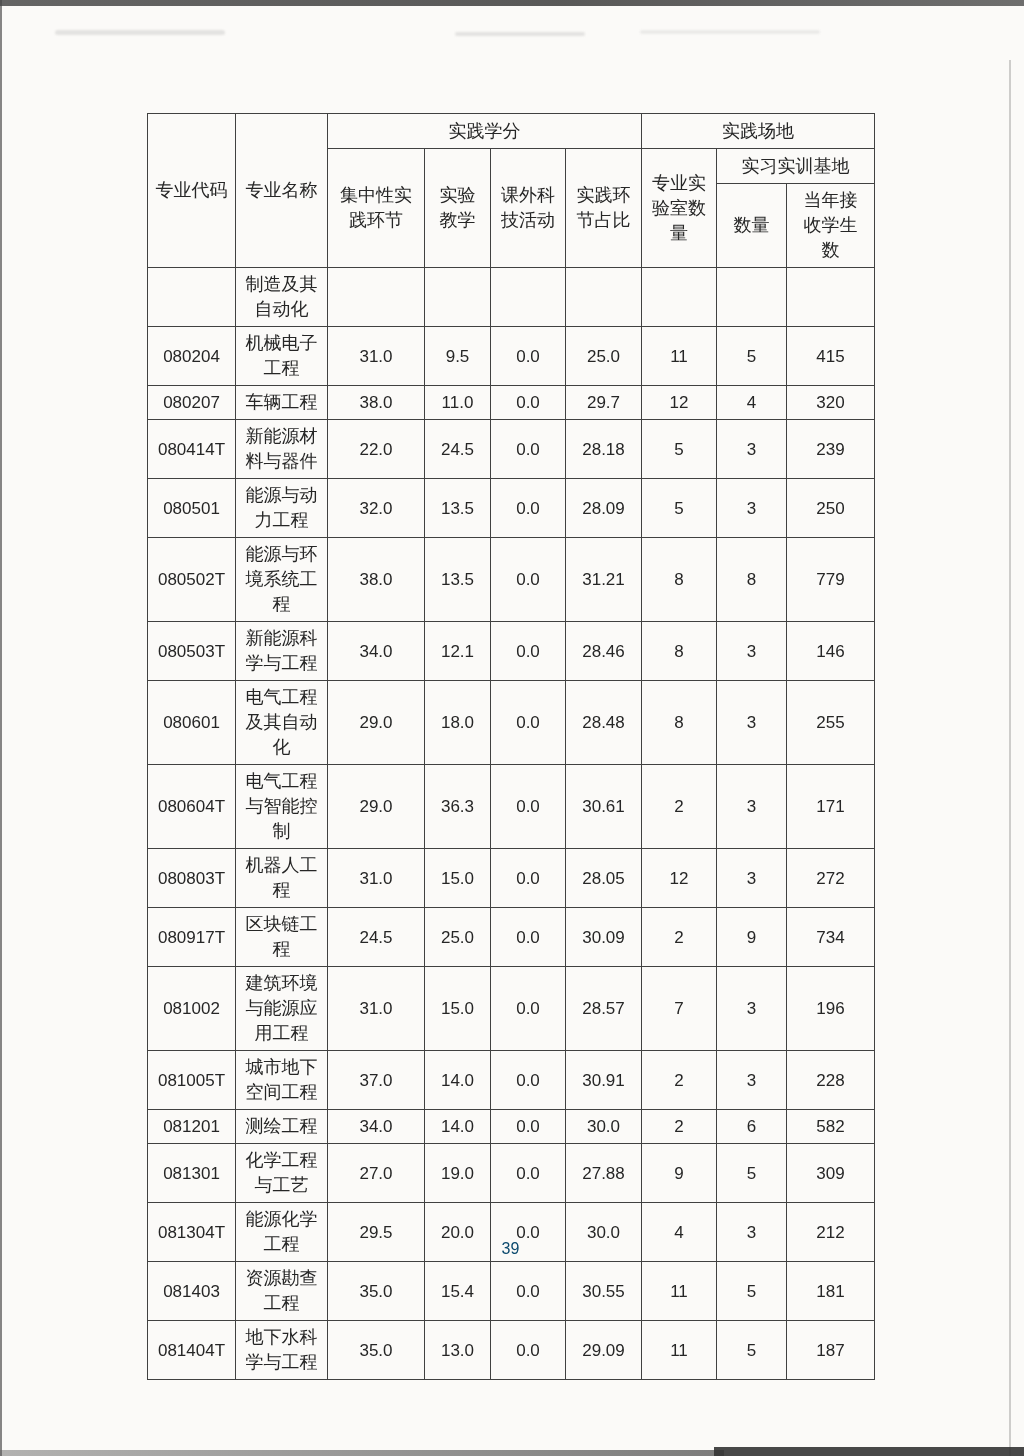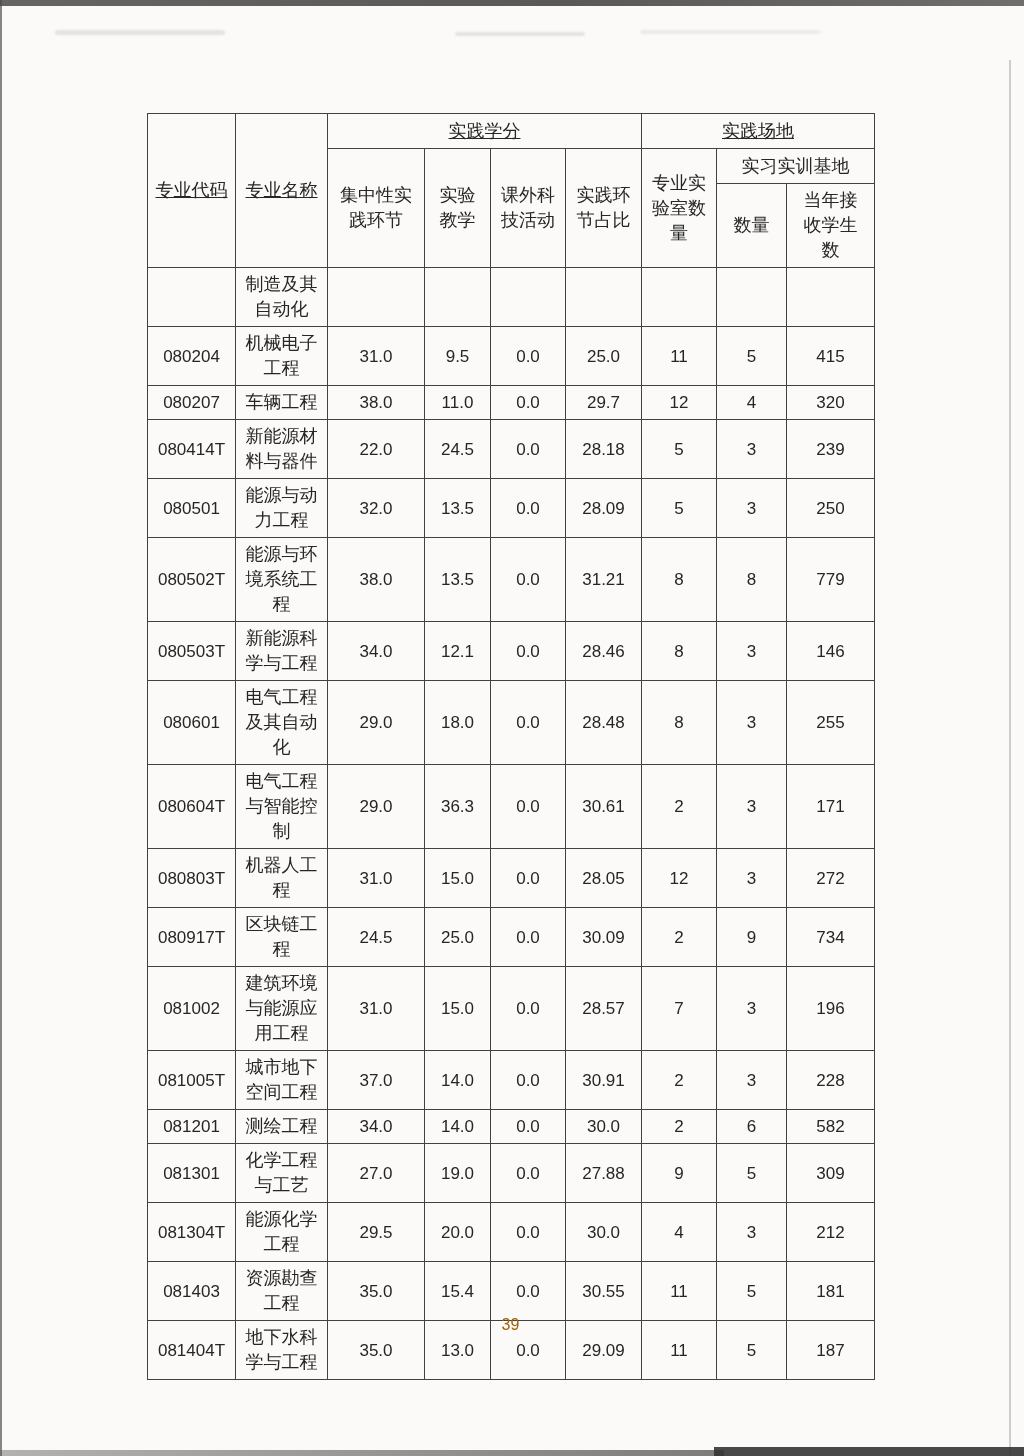--- a/index.html
+++ b/index.html
@@ -55,33 +55,33 @@
   table.doc th,table.doc td{
     border:1.5px solid #414141;
     text-align:center;
     vertical-align:middle;
     padding:4px 6px;
     line-height:25px;
     font-weight:normal;
     word-break:break-all;
     overflow:hidden;
   }
-  table.doc thead tr.h1 th{height:30px;padding:2px 6px;text-decoration:underline;}
+  table.doc thead tr.h1 th{height:30px;padding:2px 6px;}
   table.doc thead tr.h2 th.short{height:30px;padding:2px 20px;}
   table.doc th.hdr-pad{padding:4px 10px;}
   td.num{
     font-family:"Liberation Sans","DejaVu Sans",sans-serif;
     font-size:17px;
     letter-spacing:0;
   }
   .page-number{
-    position:absolute;left:147px;top:1316px;width:727px;
+    position:absolute;left:147px;top:1240px;width:727px;
     text-align:center;
     font-family:"Liberation Sans","DejaVu Sans",sans-serif;
-    font-size:16px;color:#a16207;
+    font-size:16px;color:#0c4a6e;
   }
 </style>
 </head>
 <body>
 
 <div class="page">
 
   <div class="scan-top"></div>
   <div class="scan-left"></div>
   <div class="scan-right-line"></div>

